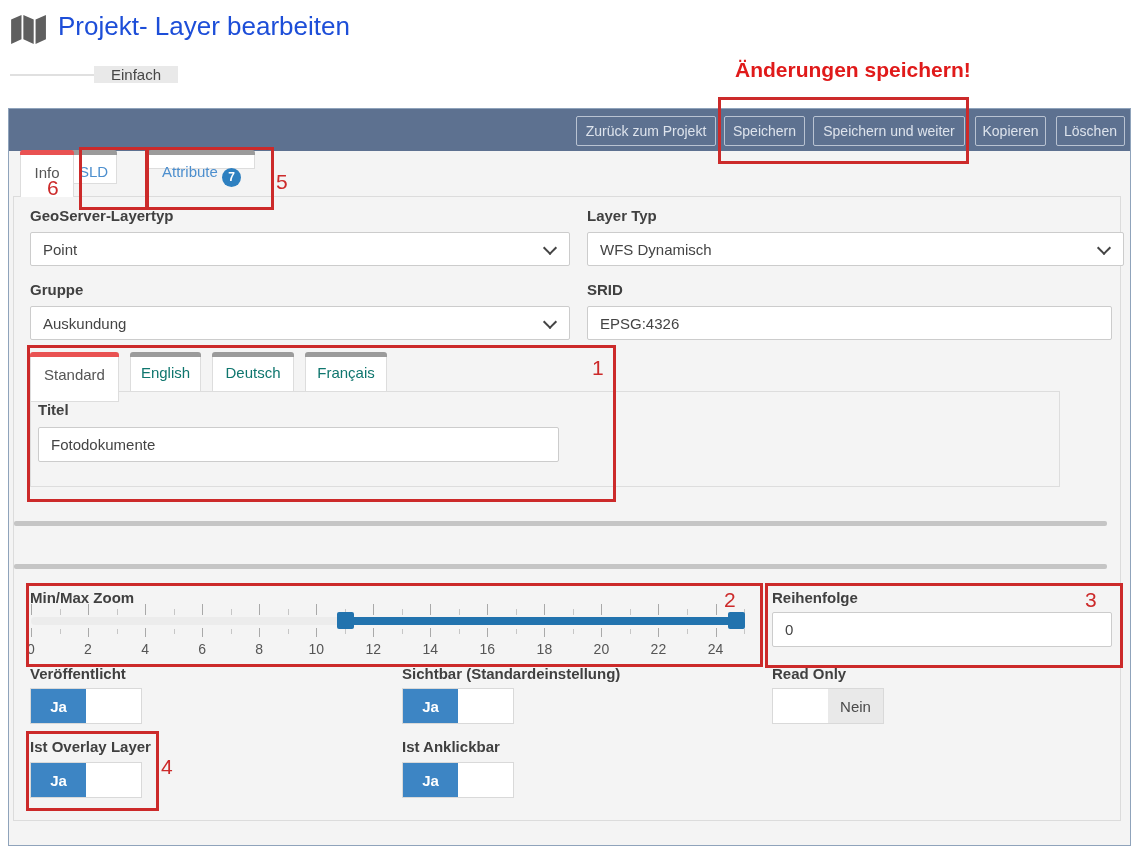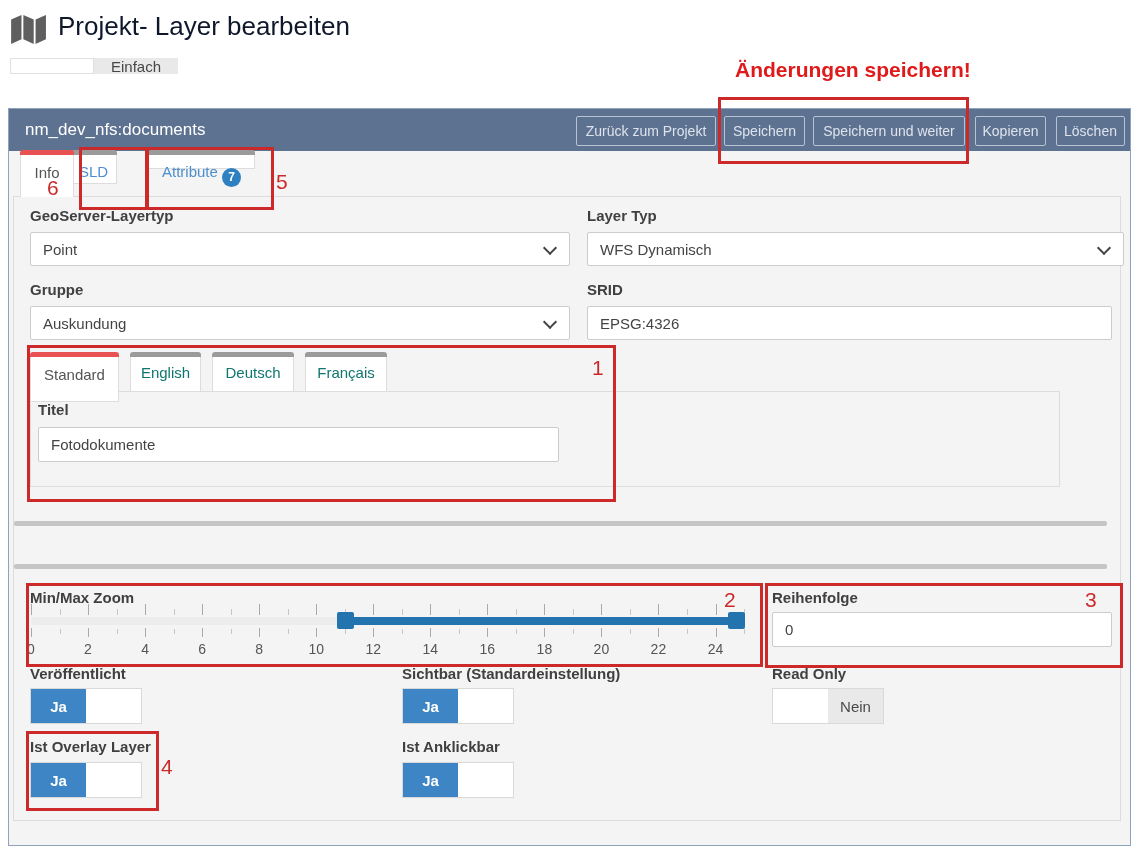--- a/index.html
+++ b/index.html
@@ -1,22 +1,22 @@
 <!DOCTYPE html>
 <html><head>
 <meta charset="utf-8">
 <style>
   html,body{margin:0;padding:0;background:#fff;}
   body{font-family:"Liberation Sans","DejaVu Sans",sans-serif;}
   #stage{position:relative;width:1135px;height:852px;background:#fff;overflow:hidden;}
   .abs{position:absolute;box-sizing:border-box;}
 
   
-  .page-title{font-size:26px;color:#0f172a;white-space:nowrap;}
-  .mode-toggle{display:flex;height:16px;}
+  .page-title{font-size:26px;color:#1d4ed8;white-space:nowrap;}
+  .mode-toggle{display:flex;height:33px;align-items:center;}
   .mode-toggle .mt-blank{width:82px;background:#fff;border:1px solid #e0e0e0;}
   .mode-toggle .mt-label{width:84px;background:#e9e9e9;color:#474747;font-size:15px;
      display:flex;align-items:center;justify-content:center;}
   .red-headline{color:#e01a1a;font-size:21px;font-weight:700;white-space:nowrap;}
 
   
   .panel{left:8px;top:108px;width:1123px;height:738px;background:#f4f4f4;border:1px solid #8fa3bb;}
   .bar{left:9px;top:109px;width:1121px;height:42px;background:#5d7190;}
   .bar-title{position:absolute;left:16px;top:0;height:42px;line-height:42px;color:#fff;font-size:17px;}
   .bar-btn{position:absolute;top:7px;height:28px;background:transparent;border:1px solid #b9c3d2;
@@ -87,21 +87,20 @@
 
   <div class="abs mode-toggle" style="left:10px;top:58px;">
     <span class="mt-blank"></span>
     <span class="mt-label">Einfach</span>
   </div>
 
   <div class="abs red-headline" style="left:735px;top:58px;">Änderungen speichern!</div>
 
   <div class="abs panel"></div>
   <div class="abs bar">
-    <div class="bar-title">nm_dev_nfs:documents</div>
     <div class="bar-btn" style="left:567px;width:138px;">Zurück zum Projekt</div>
     <div class="bar-btn" style="left:715px;width:79px;">Speichern</div>
     <div class="bar-btn" style="left:804px;width:150px;">Speichern und weiter</div>
     <div class="bar-btn" style="left:966px;width:69px;">Kopieren</div>
     <div class="bar-btn" style="left:1047px;width:67px;">Löschen</div>
   </div>
 
   <div class="abs inner-box"></div>
 
   <div class="abs tab active" style="left:20px;top:155px;width:54px;height:42px;padding-top:9px;">

